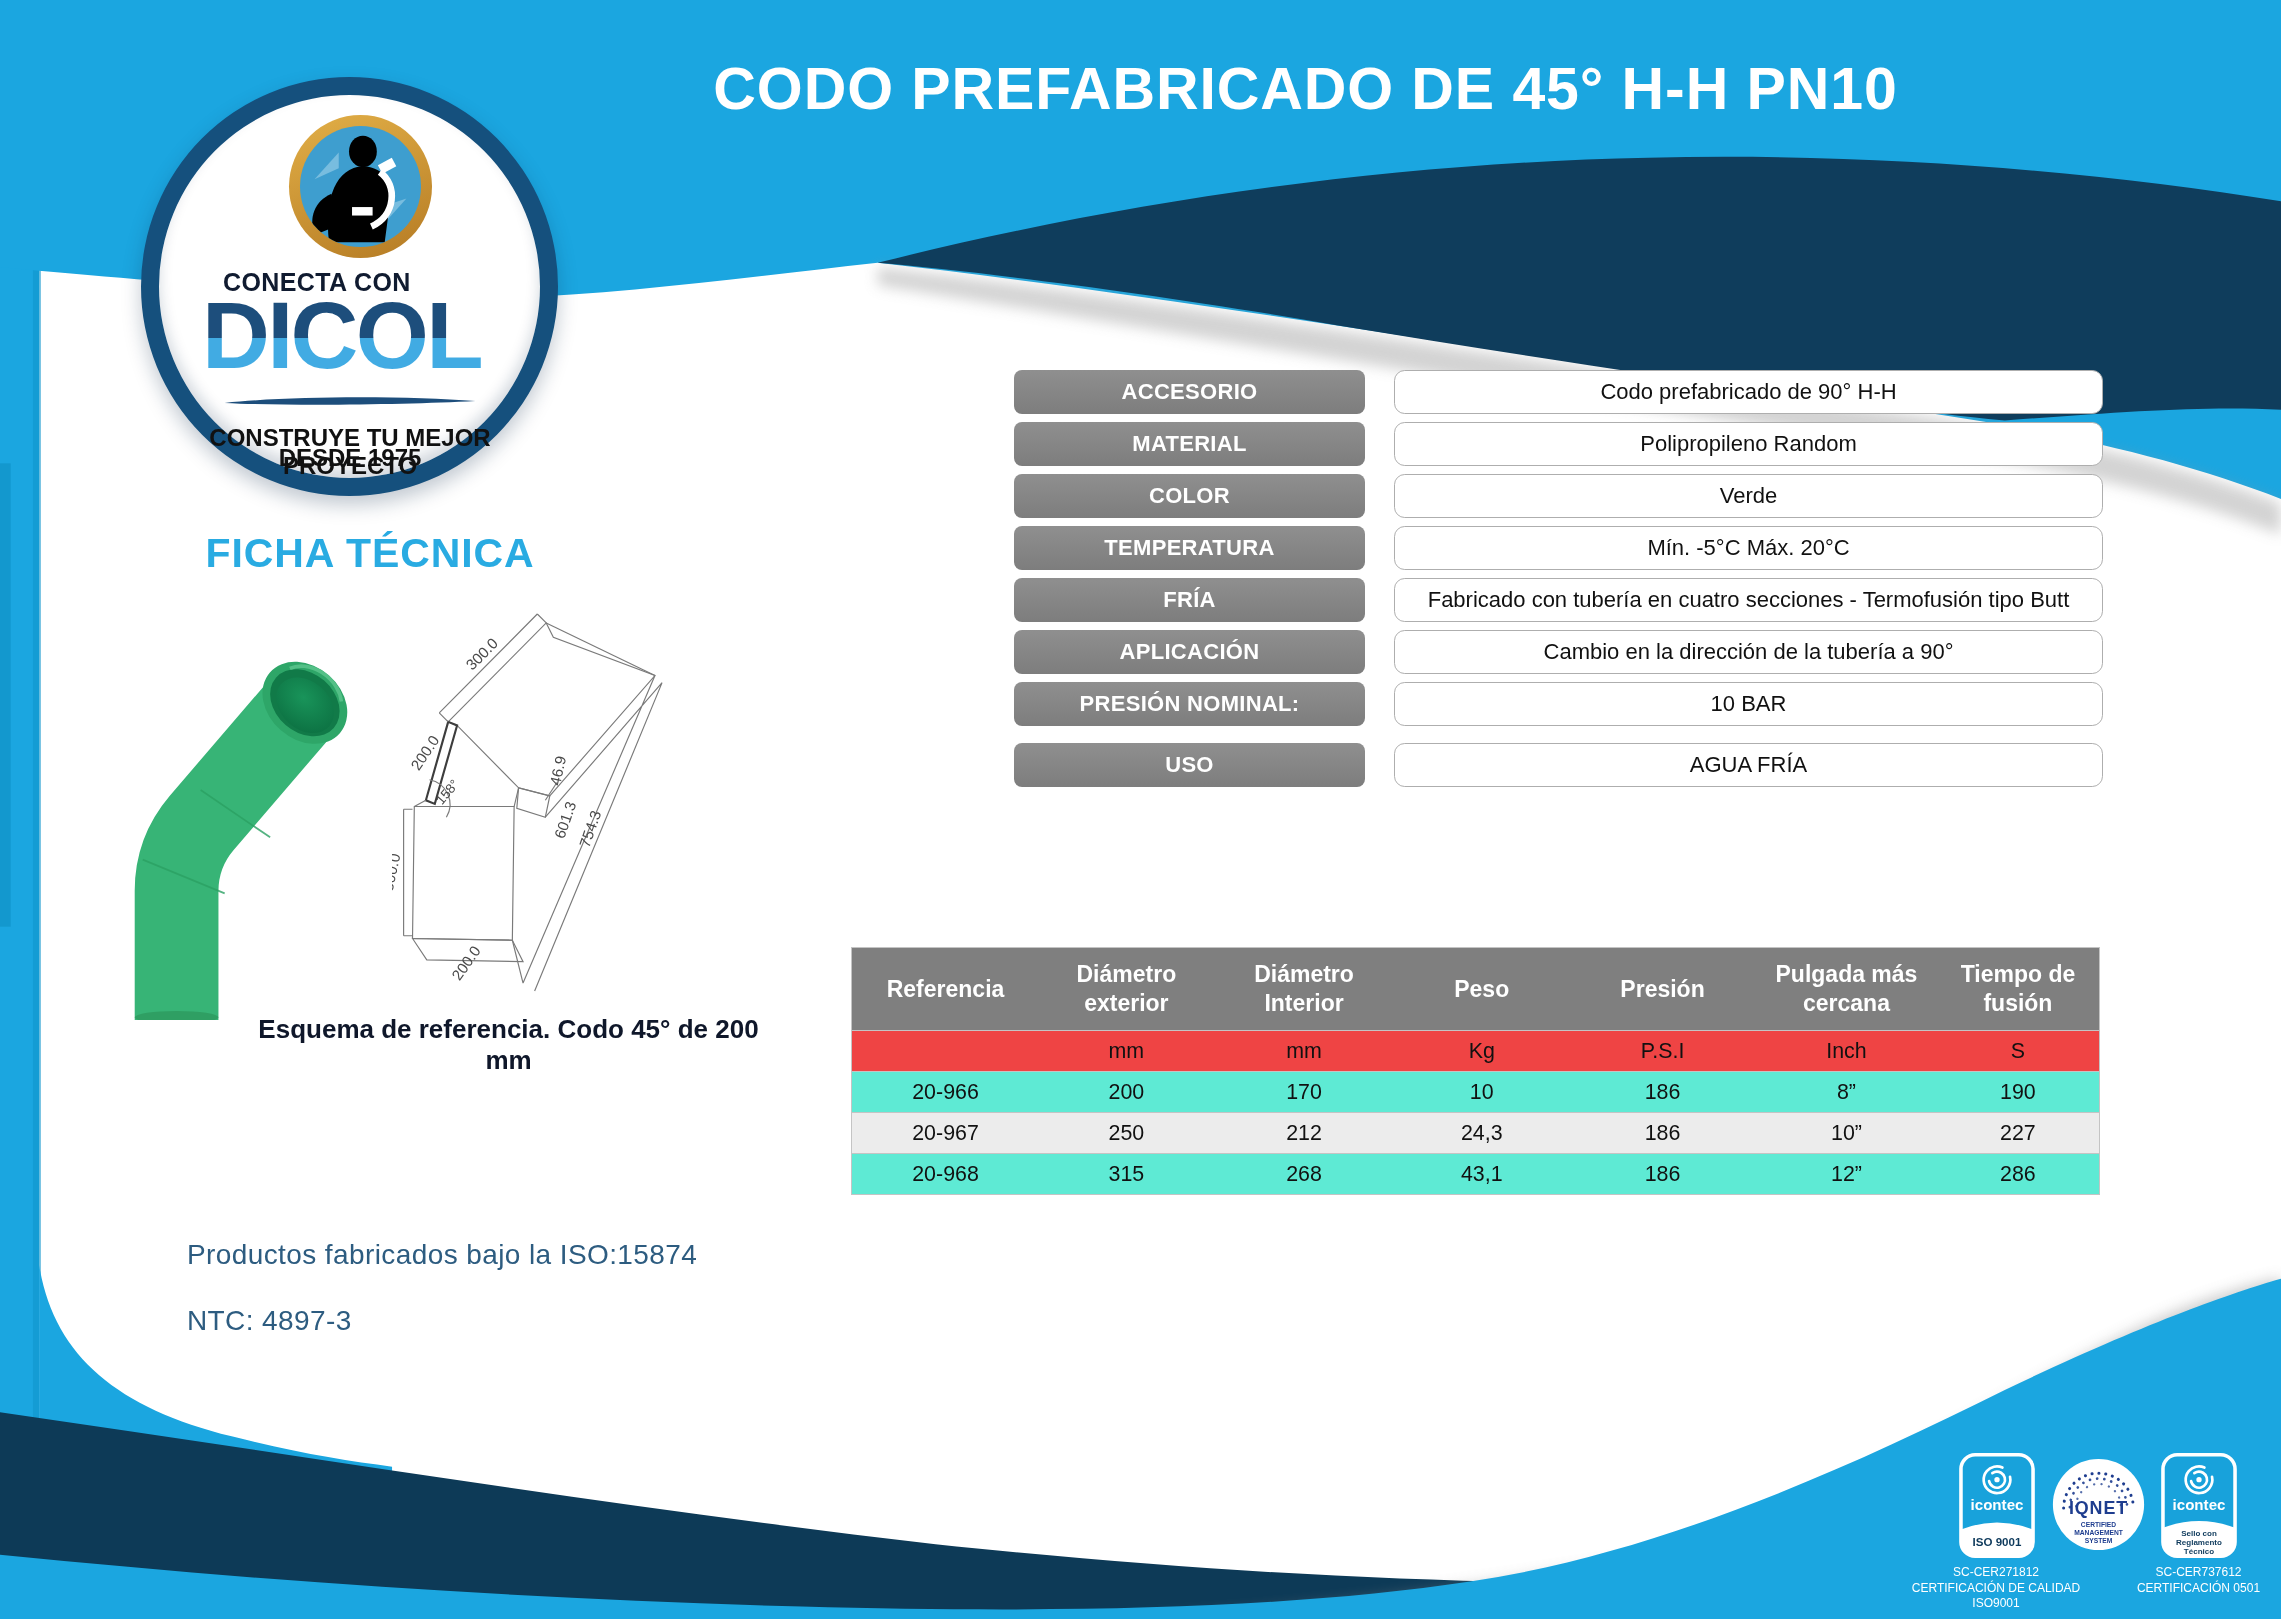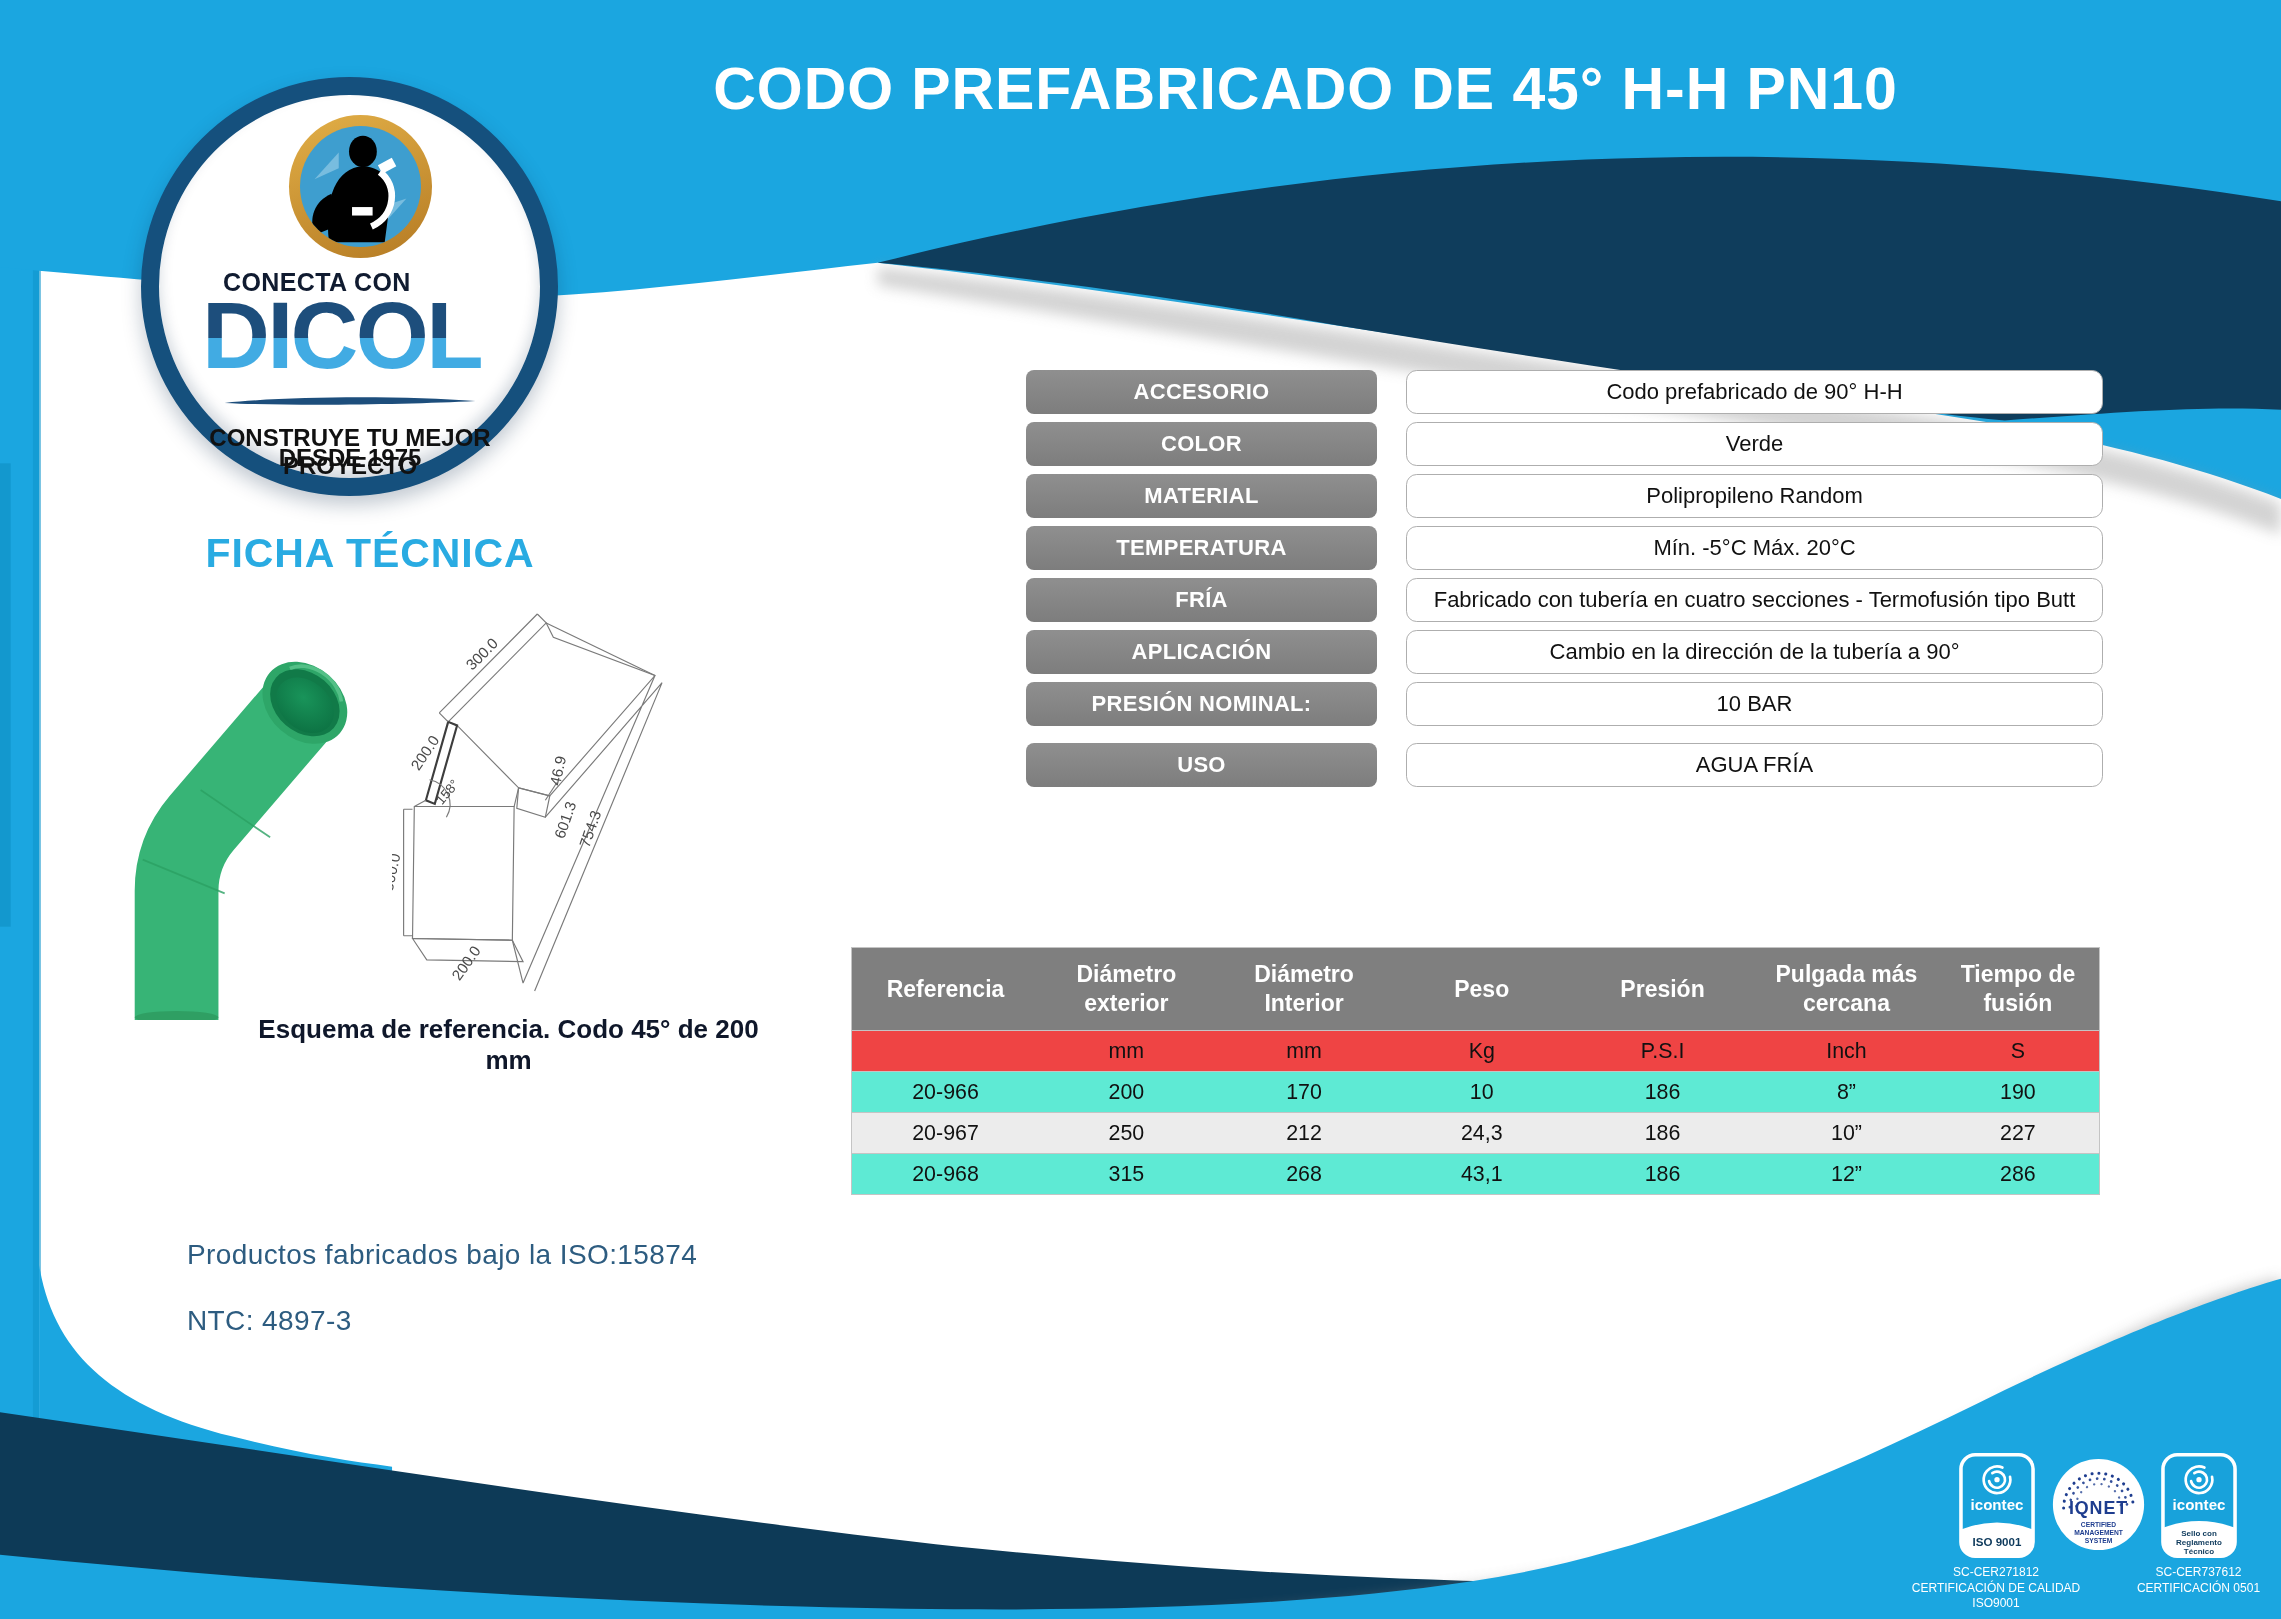--- a/index.html
+++ b/index.html
@@ -49,21 +49,21 @@
   .diagram-caption{left:250px;top:1014px;width:517px;text-align:center;font-size:26px;color:#0f172a;font-weight:bold;}
 
   
   .specs{left:1014px;top:370px;width:1089px;}
   .spec-row{display:flex;align-items:stretch;margin-bottom:8px;}
   .spec-row.gap{margin-top:17px;}
   .spec-label{
     width:351px;min-height:44px;border-radius:8px;flex:none;
     background:linear-gradient(#8f8f8f,#7d7d7d);
     display:flex;align-items:center;justify-content:center;
-    color:#ffffff;font-weight:bold;font-size:22px;letter-spacing:0.3px;margin-left:12px;
+    color:#ffffff;font-weight:bold;font-size:22px;letter-spacing:0.3px;
   }
   .spec-value{
     flex:1;margin-left:29px;min-height:44px;border:1.8px solid #aeaeae;border-radius:10.7px;
     background:#ffffff;display:flex;align-items:center;justify-content:center;
     font-size:22px;color:#111111;text-align:center;padding:0 20px;box-sizing:border-box;
   }
 
   
   .dtable{left:851px;top:947px;width:1249px;border:1.8px solid #c4c4c4;box-sizing:border-box;}
   .trow{display:grid;grid-template-columns:15% 14% 14.5% 14% 15% 14.5% 13%;}
@@ -196,26 +196,26 @@
 </svg>
 
 <div class="abs diagram-caption">Esquema de referencia. Codo 45° de 200 mm</div>
 
 <div class="abs specs">
   <div class="spec-row">
     <div class="spec-label">ACCESORIO</div>
     <div class="spec-value">Codo prefabricado de 90° H-H</div>
   </div>
   <div class="spec-row">
+    <div class="spec-label">MATERIAL</div>
+    <div class="spec-value">Polipropileno Random</div>
+  </div>
+  <div class="spec-row">
     <div class="spec-label">COLOR</div>
     <div class="spec-value">Verde</div>
-  </div>
-  <div class="spec-row">
-    <div class="spec-label">MATERIAL</div>
-    <div class="spec-value">Polipropileno Random</div>
   </div>
   <div class="spec-row">
     <div class="spec-label">TEMPERATURA</div>
     <div class="spec-value">Mín. -5°C Máx. 20°C</div>
   </div>
   <div class="spec-row">
     <div class="spec-label">FRÍA</div>
     <div class="spec-value">Fabricado con tubería en cuatro secciones  - Termofusión tipo Butt</div>
   </div>
   <div class="spec-row">

